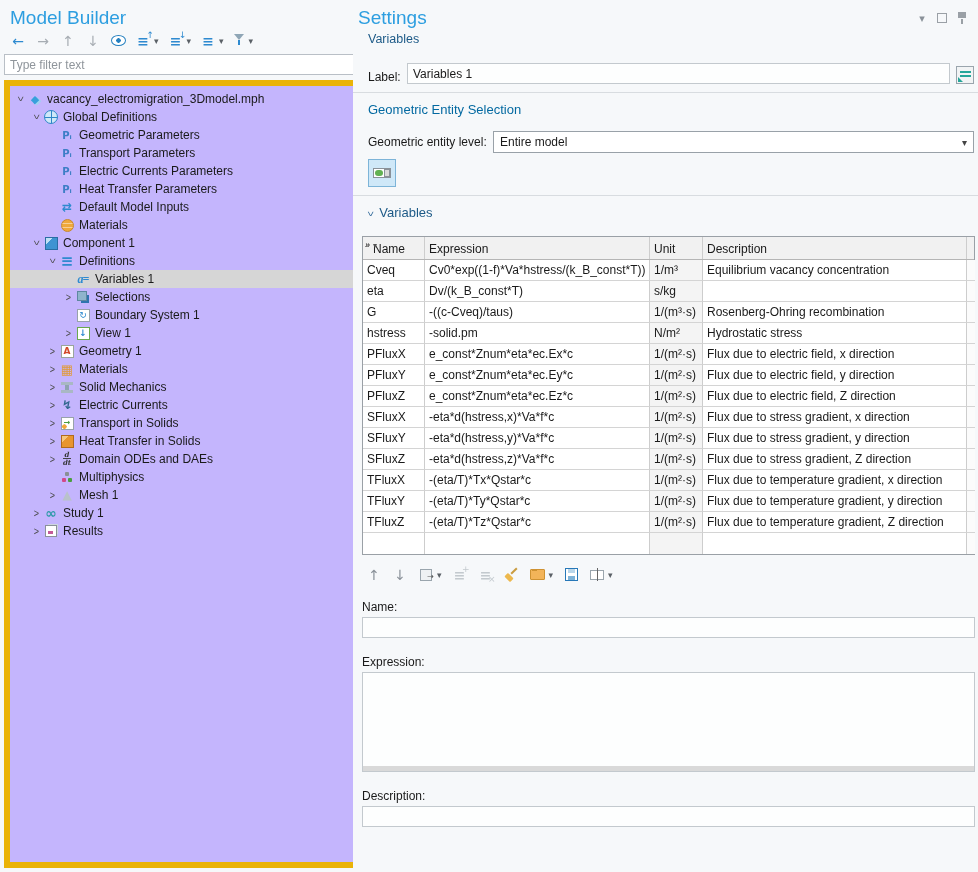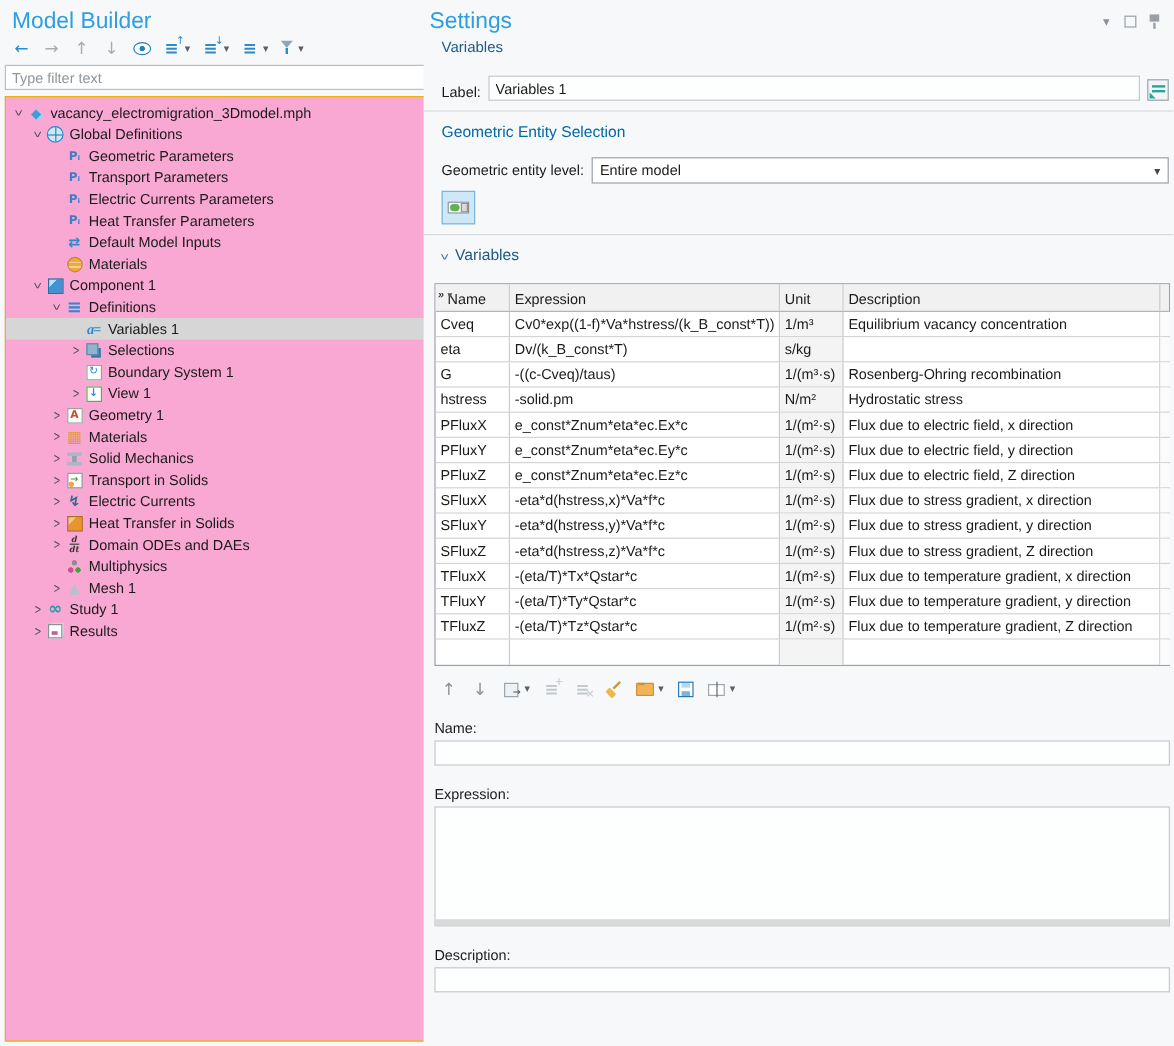--- a/index.html
+++ b/index.html
@@ -31,21 +31,21 @@
   [data-icon="funnel"]{width:13px}
   [data-icon="funnel"]::before{content:"";position:absolute;top:1px;left:1px;border-left:5px solid transparent;border-right:5px solid transparent;border-top:6px solid #8fa6b6}
   [data-icon="funnel"]::after{content:"";position:absolute;left:5px;top:7px;width:2px;height:5px;background:#2e8ad0}
 
   .filter-row{display:flex;align-items:center;gap:5px;padding:1px 6px 5px 4px}
   .filter-input{flex:1;height:21px;border:1px solid #b9bfc6;background:#fff;padding:0 5px;font-family:inherit;font-size:12px;color:#333}
   .filter-input::placeholder{color:#8f959b}
   .refresh-btn{width:20px;height:20px;display:inline-flex;align-items:center;justify-content:center;cursor:pointer}
   .refresh-btn::before{content:"↻";color:#2e8ad0;font-size:15px;font-weight:bold;font-family:"DejaVu Sans",sans-serif}
 
-  .tree-box{flex:1;margin:0 5px 4px 4px;border:1px solid #eab308;background:#f9a8d4;overflow:hidden;padding-top:4px}
+  .tree-box{flex:1;margin:0 5px 4px 4px;border:6px solid #eab308;background:#c4b5fd;overflow:hidden;padding-top:4px}
   .tree-row{display:flex;align-items:center;height:18px;cursor:pointer;white-space:nowrap}
   .tree-row[data-level="0"]{padding-left:4px}
   .tree-row[data-level="1"]{padding-left:20px}
   .tree-row[data-level="2"]{padding-left:36px}
   .tree-row[data-level="3"]{padding-left:52px}
   .tree-row[data-selected="true"]{background:#d6d6d6}
   .chev{width:13px;flex:none;text-align:center;color:#4a4a4a;font-size:9px}
   .chev::before{display:inline-block}
   [data-chev="collapsed"] .chev::before{content:">";transform:scaleY(1.3)}
   [data-chev="expanded"] .chev::before{content:">";transform:rotate(90deg) scaleY(1.3)}
@@ -301,28 +301,28 @@
       </div>
 
       <div class="tree-row" data-level="2" data-chev="collapsed">
         <span class="chev"></span>
         <span class="ticon" data-icon="solid"></span>
         <span class="tlabel">Solid Mechanics</span>
       </div>
 
       <div class="tree-row" data-level="2" data-chev="collapsed">
         <span class="chev"></span>
+        <span class="ticon" data-icon="electric"></span>
+        <span class="tlabel">Electric Currents</span>
+      </div>
+
+      <div class="tree-row" data-level="2" data-chev="collapsed">
+        <span class="chev"></span>
         <span class="ticon" data-icon="transport"></span>
         <span class="tlabel">Transport in Solids</span>
-      </div>
-
-      <div class="tree-row" data-level="2" data-chev="collapsed">
-        <span class="chev"></span>
-        <span class="ticon" data-icon="electric"></span>
-        <span class="tlabel">Electric Currents</span>
       </div>
 
       <div class="tree-row" data-level="2" data-chev="collapsed">
         <span class="chev"></span>
         <span class="ticon" data-icon="heat"></span>
         <span class="tlabel">Heat Transfer in Solids</span>
       </div>
 
       <div class="tree-row" data-level="2" data-chev="collapsed">
         <span class="chev"></span>

